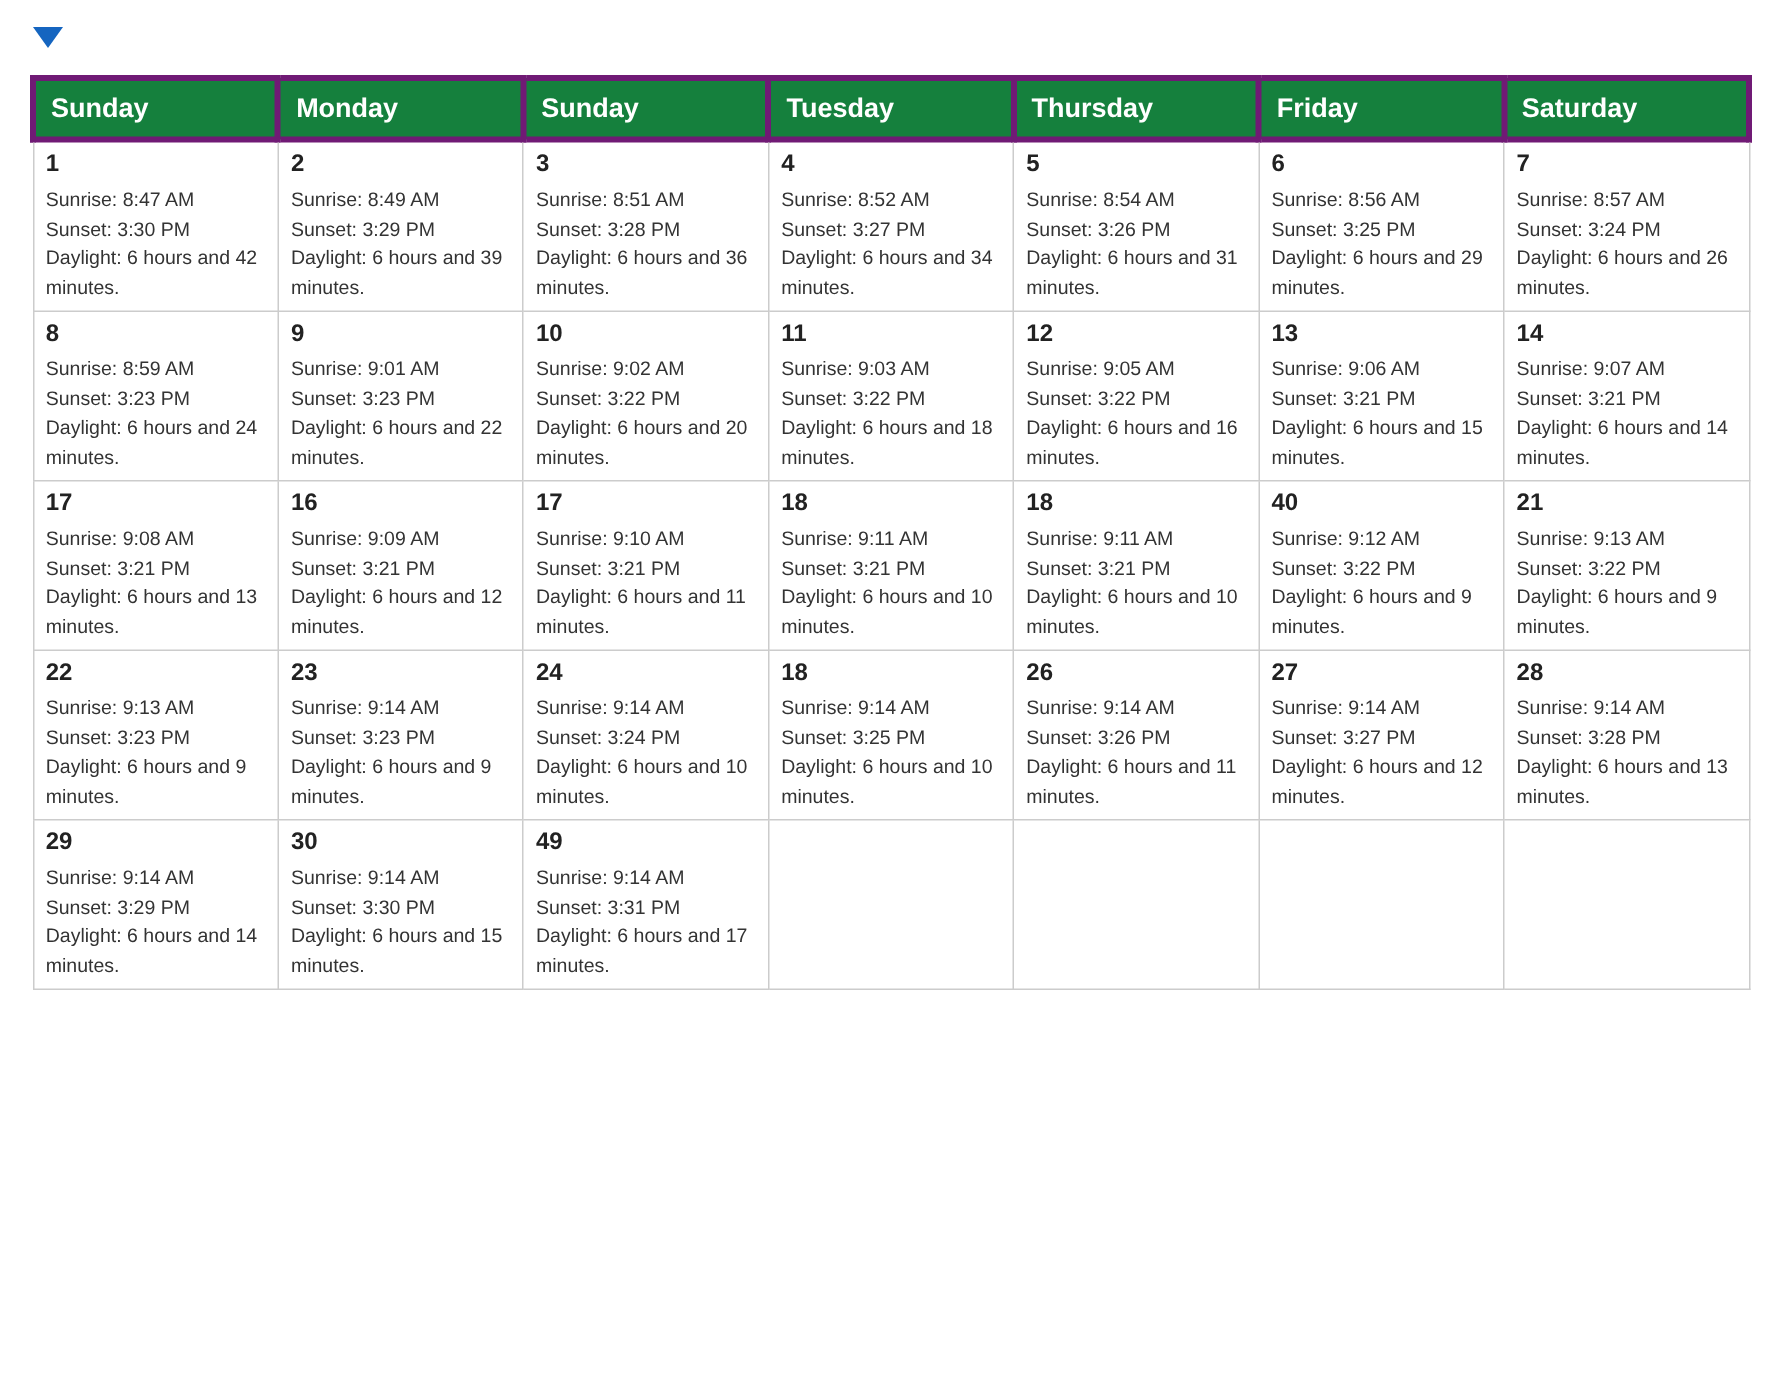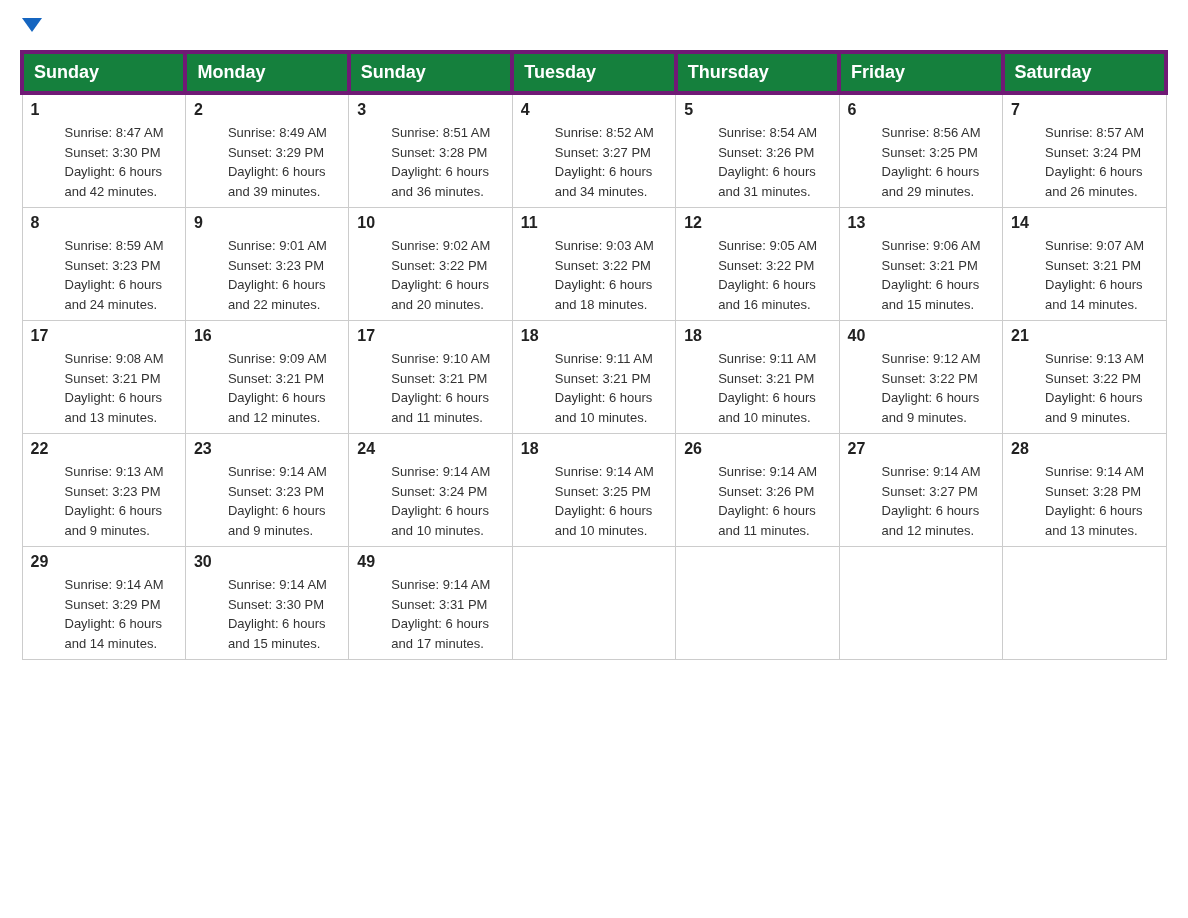--- a/index.html
+++ b/index.html
@@ -87,21 +87,20 @@
     .day-number {
       font-size: 16px;
       font-weight: bold;
       color: #222;
       margin-bottom: 4px;
     }
     .day-info {
       font-size: 13px;
       color: #333;
       line-height: 1.5;
-      margin-left: 34px;
     }
     .empty-cell {
       background: #fff;
     }
     tr td:first-child .day-number,
     tr td:last-child .day-number {
       color: #222;
     }
   </style>
 </head>

